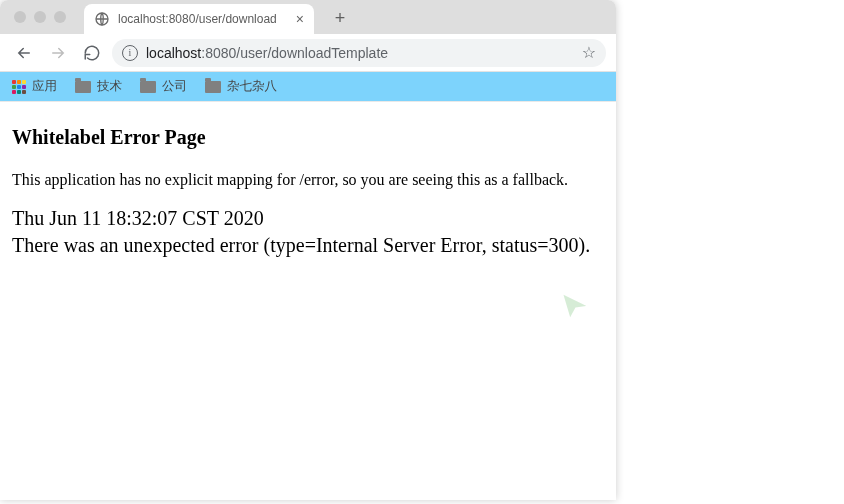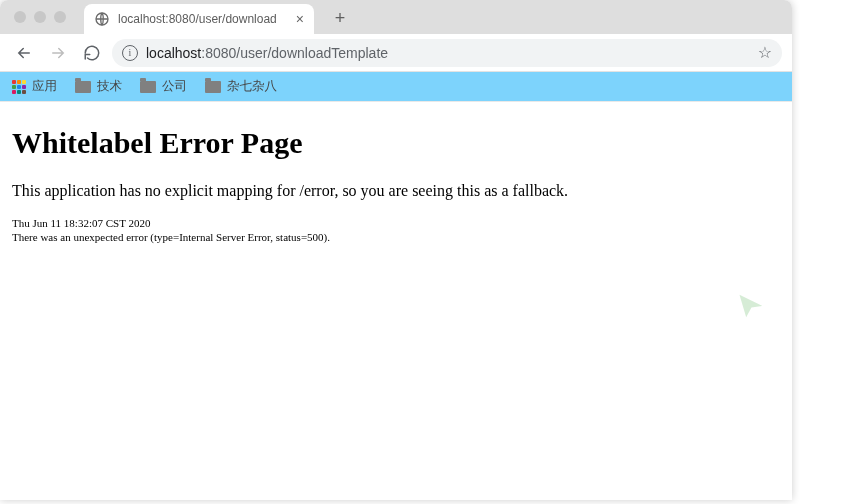--- a/index.html
+++ b/index.html
@@ -5,21 +5,21 @@
     * { box-sizing: border-box; margin: 0; padding: 0; }
     body {
       font-family: -apple-system, BlinkMacSystemFont, "Segoe UI", Arial, sans-serif;
       background: #fff;
       width: 844px;
       height: 504px;
       overflow: hidden;
       position: relative;
     }
     .window {
-      width: 792px;
+      width: 616px;
       height: 500px;
       background: #fff;
       border-radius: 8px 8px 0 0;
       box-shadow: 0 0 8px rgba(0,0,0,0.2);
       overflow: hidden;
       position: relative;
     }
     .titlebar {
       height: 34px;
       background: #dedede;
@@ -230,31 +230,31 @@
       width: 6px; height: 3px;
       background: #808080;
       border-radius: 1px 1px 0 0;
     }
     .page-content {
       padding: 12px;
       font-family: "Times New Roman", Times, serif;
       color: #000;
     }
     .page-content h1 {
-      font-size: 30px;
+      font-size: 20px;
       font-weight: bold;
       margin: 12px 0 20px;
     }
     .page-content p {
       font-size: 16px;
       margin-bottom: 14px;
       line-height: 1.35;
     }
     .page-content .line {
-      font-size: 11px;
+      font-size: 20px;
       line-height: 1.35;
     }
     .watermark {
       position: absolute;
       right: 30px;
       bottom: 175px;
       opacity: 0.35;
     }
     .watermark svg { width: 28px; height: 28px; }
   </style>
@@ -335,21 +335,21 @@
     <div class="bm-item">
       <span class="folder-icon"></span>
       <span>杂七杂八</span>
     </div>
   </div>
 
   <div class="page-content">
     <h1>Whitelabel Error Page</h1>
     <p>This application has no explicit mapping for /error, so you are seeing this as a fallback.</p>
     <div class="line">Thu Jun 11 18:32:07 CST 2020</div>
-    <div class="line">There was an unexpected error (type=Internal Server Error, status=500).</div>
+    <div class="line">There was an unexpected error (type=Internal Server Error, status=300).</div>
   </div>
 
   <div class="watermark">
     <svg viewBox="0 0 24 24" fill="#8bc98b">
         <path d="M3 3l9 18 3-9 9-3z" transform="rotate(10 12 12)"></path>
       </svg>
   </div>
 
 </div>
 

